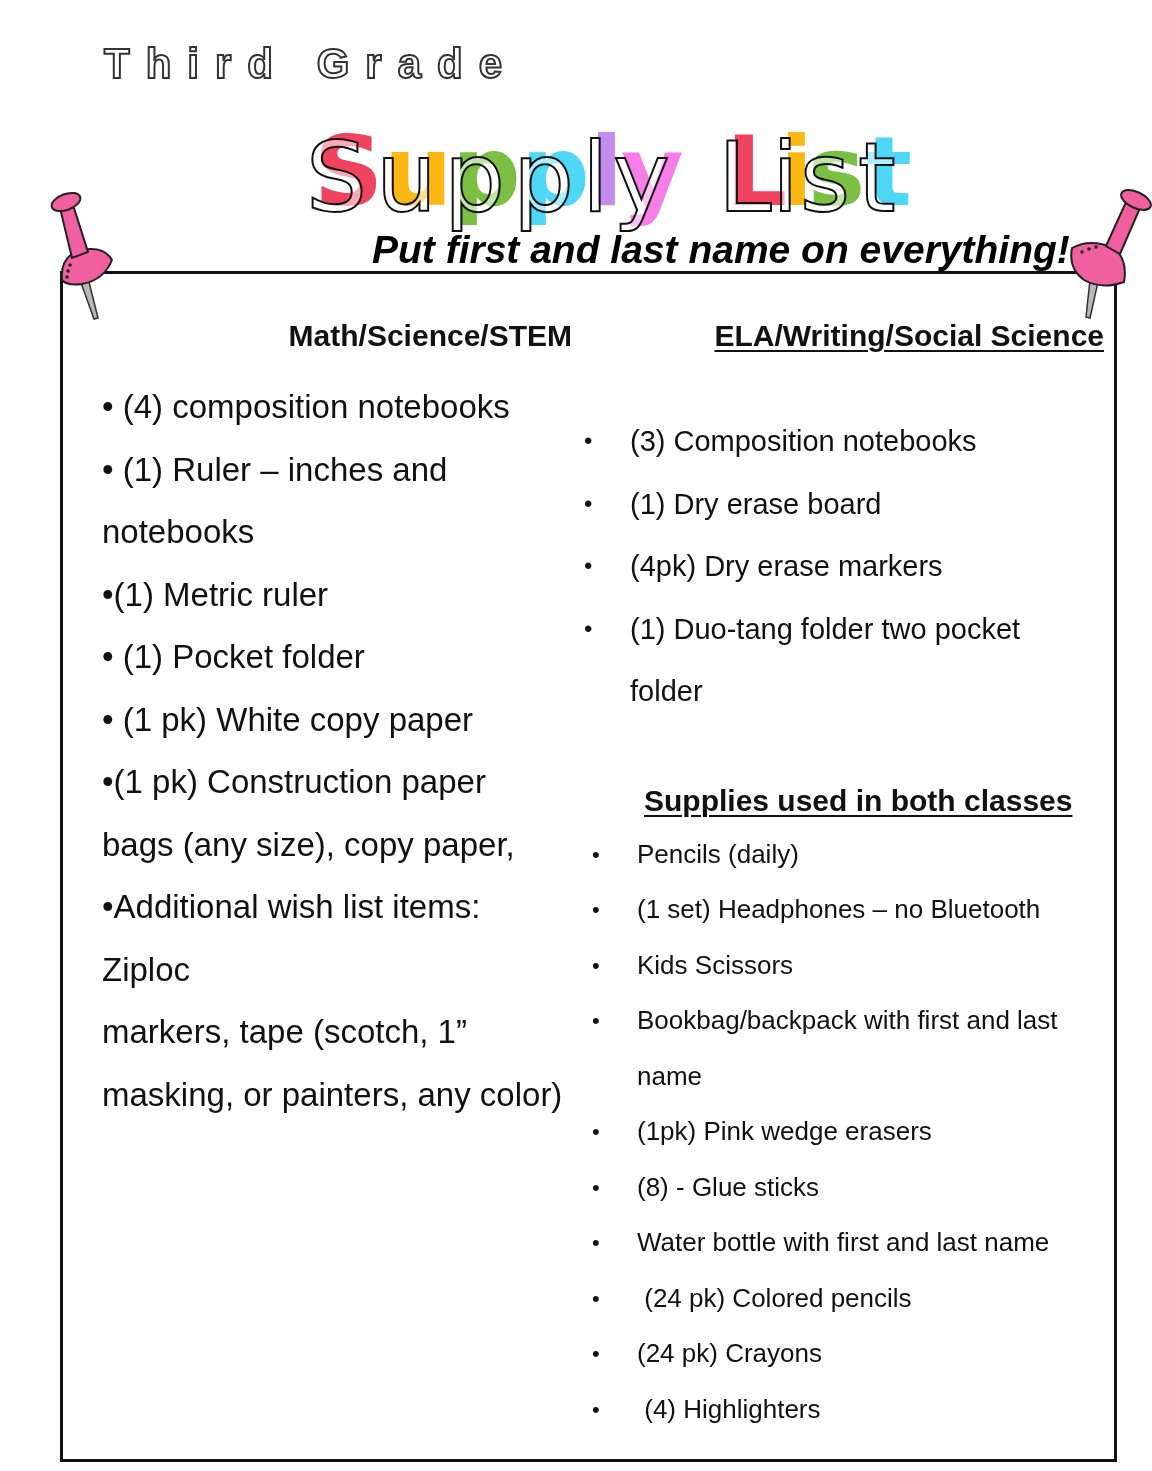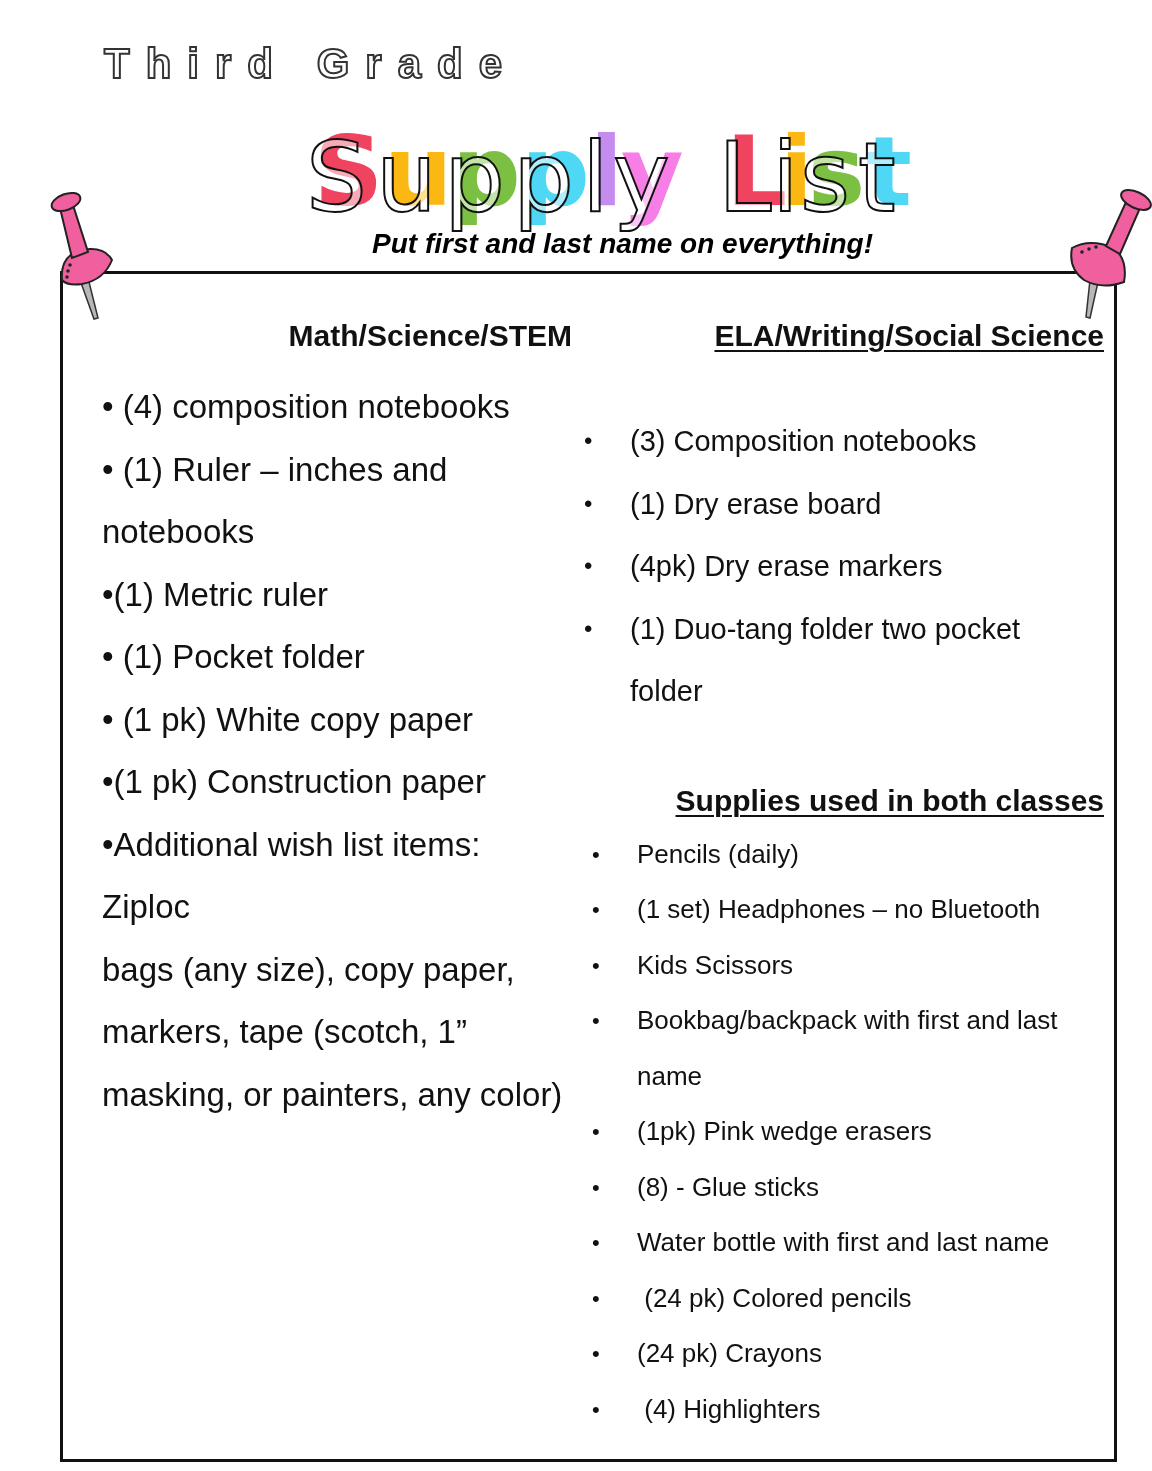--- a/index.html
+++ b/index.html
@@ -21,31 +21,31 @@
       font-family: "DejaVu Sans", sans-serif; font-size: 96px; line-height: 100px;
     }
     .letter .shadow { position: absolute; left: 8px; top: -6px; font-weight: bold; }
     .letter .front {
       position: relative; color: rgba(255,255,255,0.55);
       -webkit-text-stroke: 2px #111;
     }
     .tagline {
       position: absolute; left: 372px; top: 228px;
       font-family: "Liberation Sans", sans-serif; font-weight: bold; font-style: italic;
-      font-size: 28px; color: #000;
+      font-size: 39px; color: #000;
     }
     .frame {
       position: absolute; left: 60px; top: 271px; width: 1051px; height: 1185px;
       border: 3px solid #111; box-sizing: content-box;
     }
     .pin { position: absolute; }
     .col-left { position: absolute; left: 102px; top: 314px; width: 470px; }
     .col-right { position: absolute; left: 584px; top: 314px; width: 520px; }
     .heading {
-      font-weight: bold; font-size: 30px; line-height: 44px; margin: 0; text-align: right;
+      font-weight: bold; font-size: 30px; line-height: 44px; margin: 0;
     }
     .heading.center { text-align: right; }
     .heading.underline { text-decoration: underline; text-decoration-thickness: 2px; text-underline-offset: 4px; }
     .left-list { margin: 18px 0 0 0; padding: 0; list-style: none; }
     .left-list li { font-size: 33px; line-height: 62.5px; }
     .right-list { margin: 0; padding: 0; list-style: none; }
     .right-list li {
       position: relative; padding-left: 46px; font-size: 29px; line-height: 62.5px;
     }
     .right-list li .dot, .both-list li .dot {
@@ -102,22 +102,22 @@
 <div class="col-left">
   <h2 class="heading center">Math/Science/STEM</h2>
   <ul class="left-list">
     <li>• (4) composition notebooks</li>
     <li>• (1) Ruler – inches and</li>
     <li>notebooks</li>
     <li>•(1) Metric ruler</li>
     <li>• (1) Pocket folder</li>
     <li>• (1 pk) White copy paper</li>
     <li>•(1 pk) Construction paper</li>
+    <li>bags (any size), copy paper,</li>
     <li>•Additional wish list items: Ziploc</li>
-    <li>bags (any size), copy paper,</li>
     <li>markers, tape (scotch, 1”</li>
     <li>masking, or painters, any color)</li>
   </ul>
 </div>
 
 <div class="col-right">
   <h2 class="heading center underline">ELA/Writing/Social Science</h2>
   <ul class="right-list" style="margin-top:52px;">
     <li><span class="dot">•</span><span>(3) Composition notebooks</span></li>
     <li><span class="dot">•</span><span>(1) Dry erase board</span></li>

